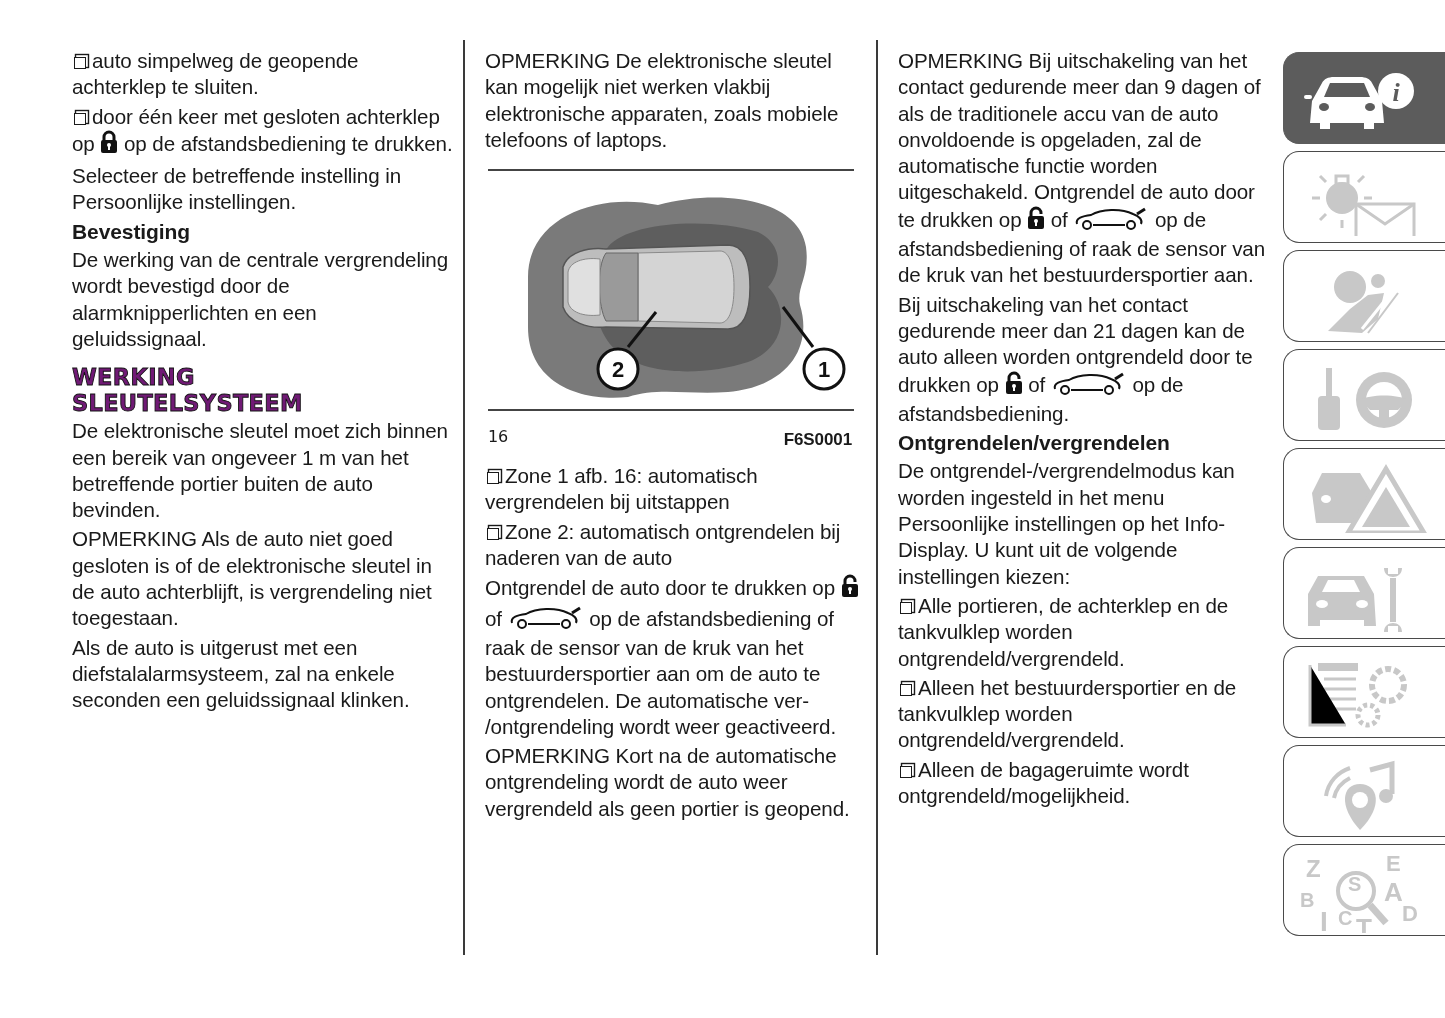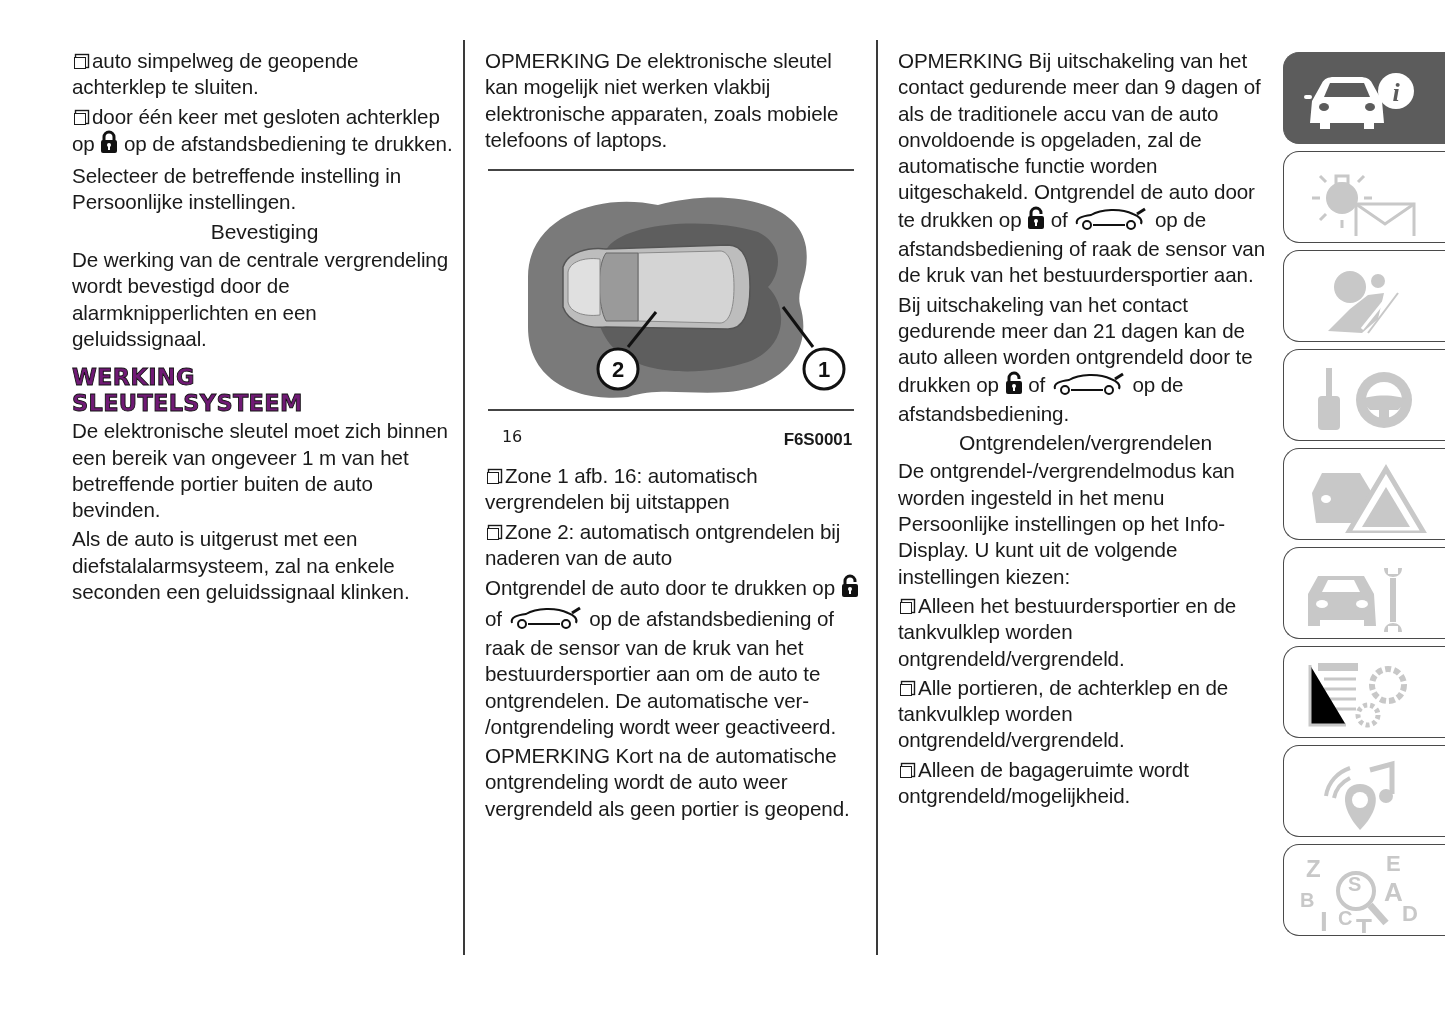--- a/index.html
+++ b/index.html
@@ -11,30 +11,30 @@
   .col1 { left: 72px; width: 385px; }
   .col2 { left: 485px; width: 380px; }
   .col3 { left: 898px; width: 375px; }
   .vrule { position: absolute; top: 40px; width: 2px; height: 915px; background: #3a3a3a; }
   p { margin: 0 0 3px 0; }
   .bullet::before {
     content: ""; display: inline-block; width: 12px; height: 12px; border: 1.6px solid #1a1a1a;
     box-shadow: 2px -2px 0 -0.2px #fff, 2px -2px 0 1.2px #1a1a1a;
     margin: 0 6px 0 2px; vertical-align: -1px; box-sizing: border-box; background: #fff;
   }
-  .sub { font-weight: normal; font-size: 21px; margin-bottom: 2px; text-align: center; }
+  .sub { font-weight: bold; font-size: 21px; margin-bottom: 2px; }
   .heading {
     font-family: "DejaVu Sans", sans-serif; font-weight: bold; font-size: 22.5px; line-height: 26px;
     letter-spacing: 0.3px; margin: 12px 0 2px 0; -webkit-text-stroke: 0.9px #111; color: #701a75;
   }
   .icon-inline { display: inline-block; vertical-align: -3px; }
   .figure { position: relative; width: 366px; height: 280px; margin: 16px 0 14px 3px; }
   .fig-top-rule { position: absolute; top: 0; left: 0; width: 366px; height: 2px; background: #444; }
   .fig-bottom-rule { position: absolute; top: 240px; left: 0; width: 366px; height: 2px; background: #444; }
-  .fig-num { position: absolute; top: 255px; left: 14px; font-size: 16px; font-family: "DejaVu Sans", sans-serif; }
+  .fig-num { position: absolute; top: 255px; left: 0; font-size: 16px; font-family: "DejaVu Sans", sans-serif; }
   .fig-code { position: absolute; top: 258px; right: 2px; font-size: 17px; font-weight: bold; font-family: "Liberation Sans", sans-serif; }
   .fig-svg { position: absolute; top: 18px; left: 0; }
   .sidebar { position: absolute; left: 1283px; top: 52px; width: 162px; }
   .tab {
     position: absolute; left: 0; width: 170px; height: 92px; border: 1.5px solid #4a4a4a; border-right: none;
     border-radius: 16px 0 0 16px; background: #fff; box-sizing: border-box; overflow: hidden;
   }
   .tab.active { background: #5c5c5c; border-color: #5c5c5c; }
   .tab svg { position: absolute; left: 14px; top: 8px; }
   .page-number {
@@ -56,20 +56,21 @@
         </svg></span>
     <span>op de afstandsbediening te drukken.</span></p>
   <p>Selecteer de betreffende instelling in Persoonlijke instellingen.</p>
   <div class="sub">Bevestiging</div>
   <p>De werking van de centrale vergrendeling wordt bevestigd door de alarmknipperlichten en een geluidssignaal.</p>
   <div class="heading">
     <div>WERKING</div>
     <div>SLEUTELSYSTEEM</div>
   </div>
   <p>De elektronische sleutel moet zich binnen een bereik van ongeveer 1 m van het betreffende portier buiten de auto bevinden.</p>
+  <p>OPMERKING Als de auto niet goed gesloten is of de elektronische sleutel in de auto achterblijft, is vergrendeling niet toegestaan.</p>
   <p>Als de auto is uitgerust met een diefstalalarmsysteem, zal na enkele seconden een geluidssignaal klinken.</p>
 </div>
 
 <div class="vrule" style="left:463px"></div>
 <div class="vrule" style="left:876px"></div>
 
 <div class="col col2">
   <p>OPMERKING De elektronische sleutel kan mogelijk niet werken vlakbij elektronische apparaten, zoals mobiele telefoons of laptops.</p>
   <div class="figure">
     <div class="fig-top-rule"></div>
@@ -146,22 +147,22 @@
     <span class="icon-inline"><svg width="76" height="24" viewBox="0 0 76 24">
           <path d="M4 18 C2 12 10 10 18 9 C28 3 48 2 60 8 C66 10 70 14 68 18" fill="none" stroke="#111" stroke-width="2"></path>
           <path d="M20 19 L52 19" stroke="#111" stroke-width="2"></path>
           <circle cx="14" cy="19" r="4" fill="#fff" stroke="#111" stroke-width="2"></circle>
           <circle cx="58" cy="19" r="4" fill="#fff" stroke="#111" stroke-width="2"></circle>
           <path d="M64 8 L72 3" stroke="#111" stroke-width="3"></path>
         </svg></span>
     <span>op de afstandsbediening.</span></p>
   <div class="sub">Ontgrendelen/vergrendelen</div>
   <p>De ontgrendel-/vergrendelmodus kan worden ingesteld in het menu Persoonlijke instellingen op het Info-Display. U kunt uit de volgende instellingen kiezen:</p>
+  <p class="bullet">Alle portieren, de achterklep en de tankvulklep worden ontgrendeld/vergrendeld.</p>
   <p class="bullet">Alleen het bestuurdersportier en de tankvulklep worden ontgrendeld/vergrendeld.</p>
-  <p class="bullet">Alle portieren, de achterklep en de tankvulklep worden ontgrendeld/vergrendeld.</p>
   <p class="bullet">Alleen de bagageruimte wordt ontgrendeld/mogelijkheid.</p>
 </div>
 
 <div class="sidebar">
   <div class="tab active" style="top:0">
     <svg width="130" height="76" viewBox="0 0 130 76">
       <path d="M14 40 L24 22 C26 18 30 16 36 16 L62 16 C68 16 72 18 74 22 L84 40 L86 62 L76 62 L76 68 L66 68 L66 62 L32 62 L32 68 L22 68 L22 62 L12 62 Z" fill="#fff"></path>
       <path d="M26 36 L32 22 L66 22 L72 36 Z" fill="#5c5c5c"></path>
       <ellipse cx="26" cy="46" rx="5" ry="4" fill="#5c5c5c"></ellipse>
         <ellipse cx="72" cy="46" rx="5" ry="4" fill="#5c5c5c"></ellipse>

